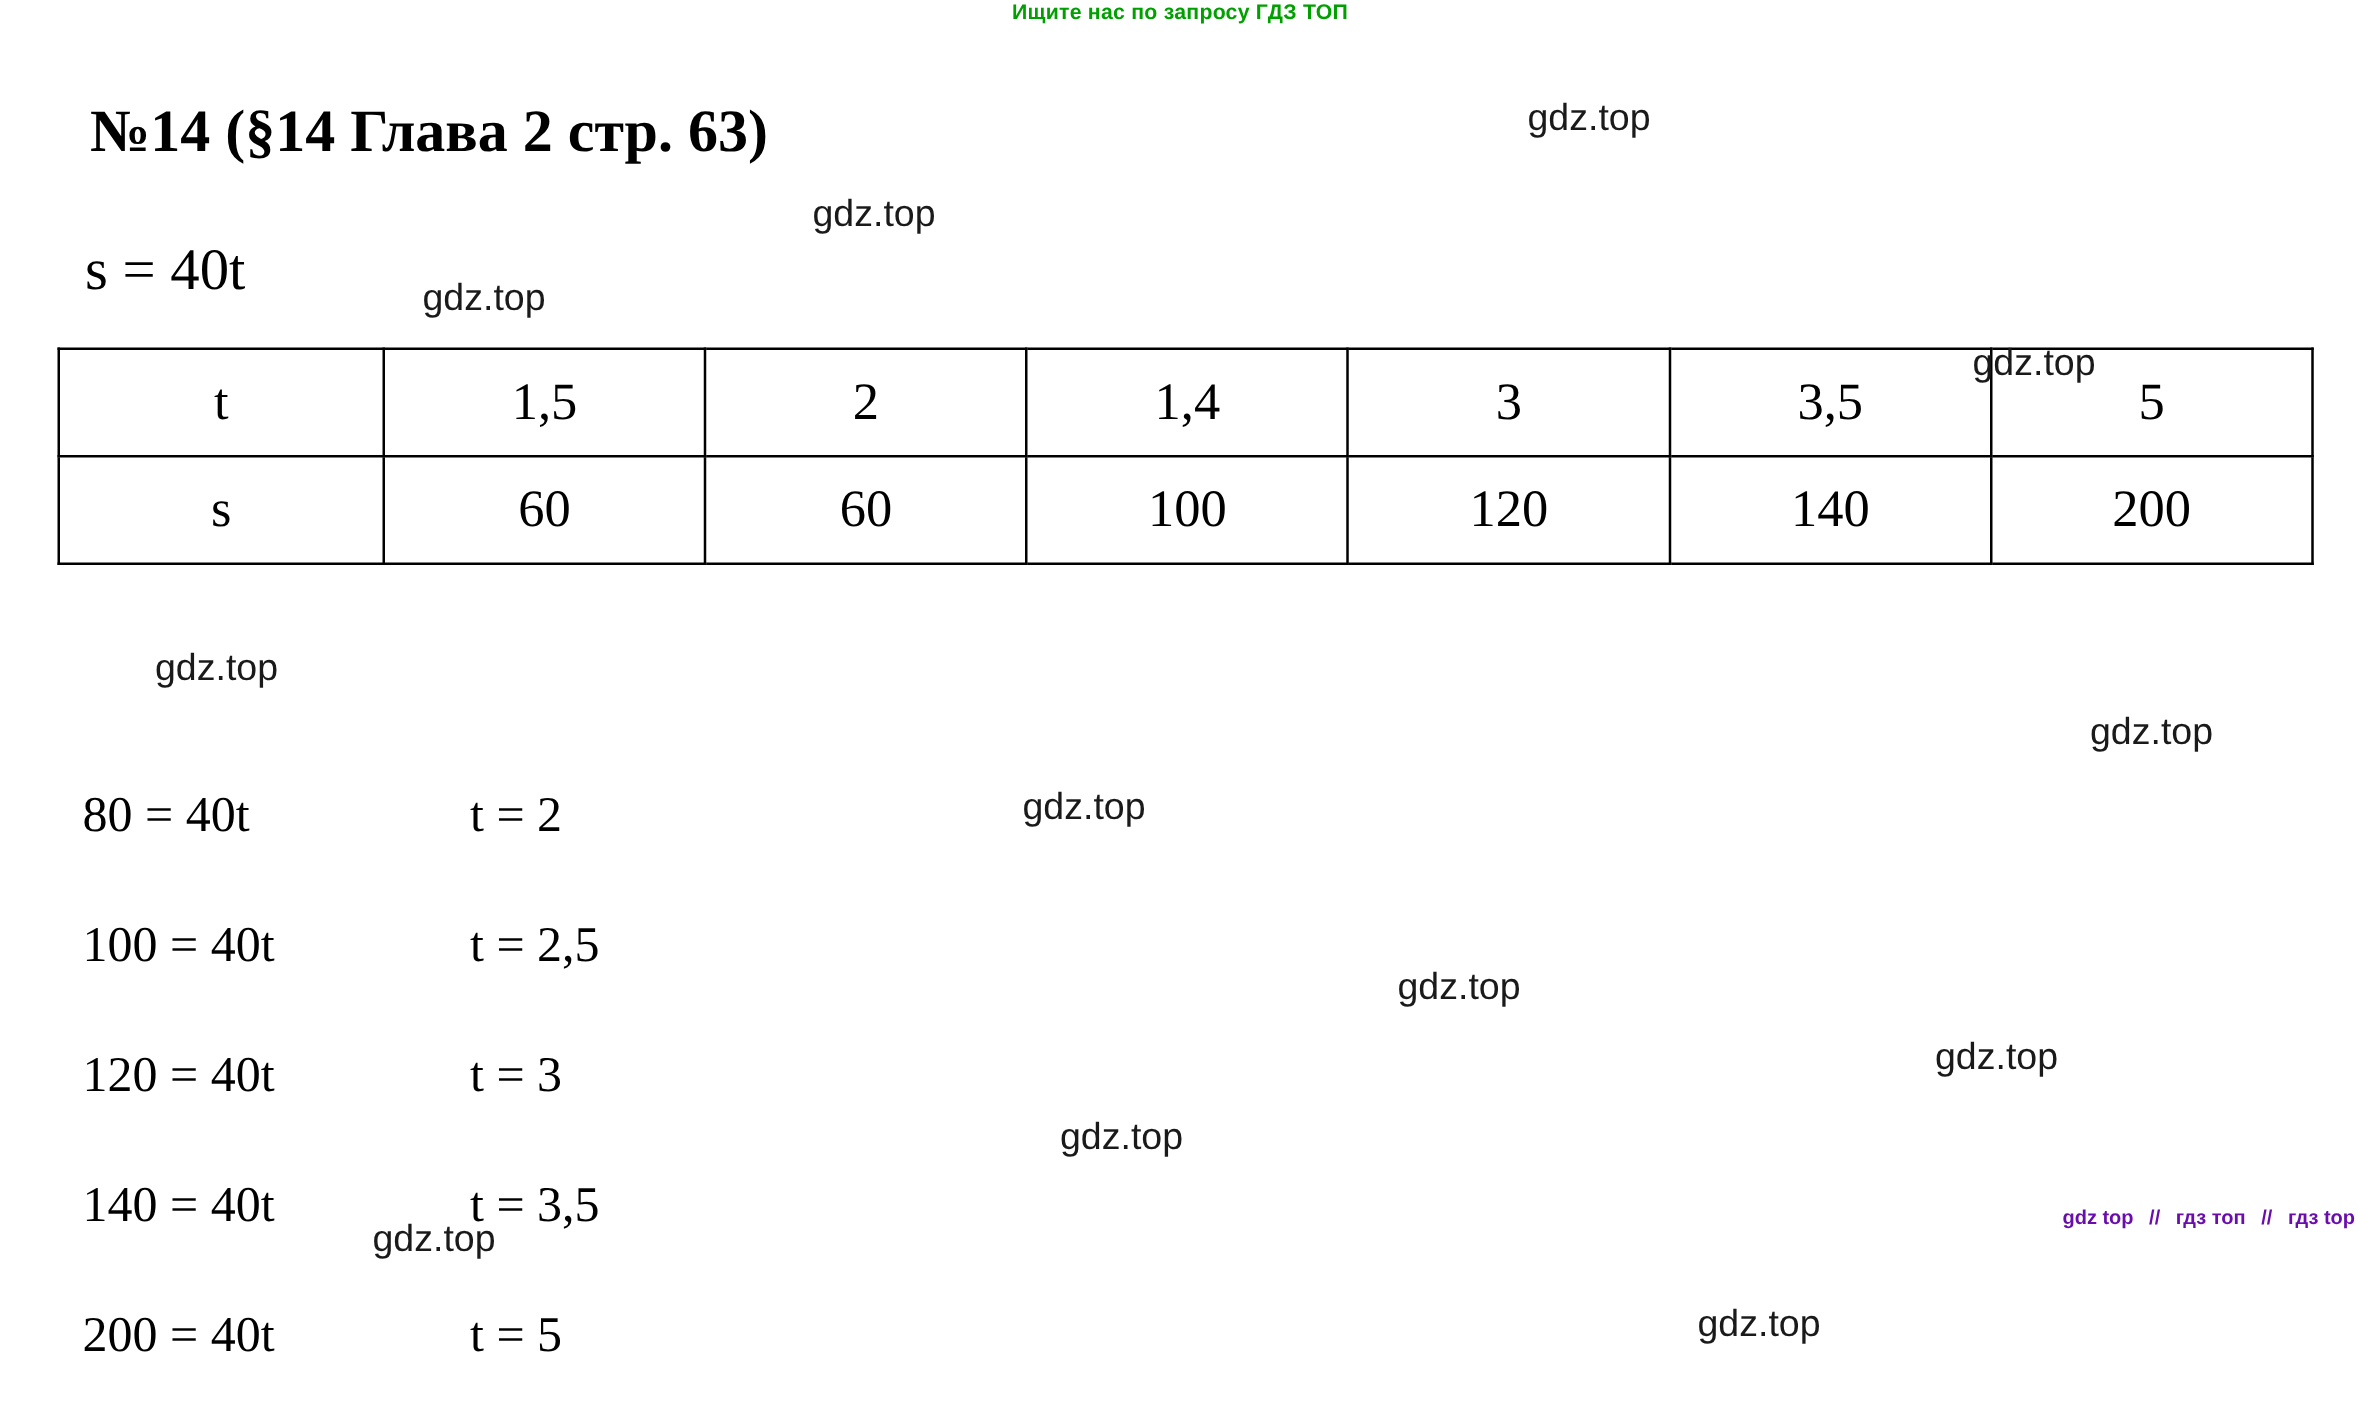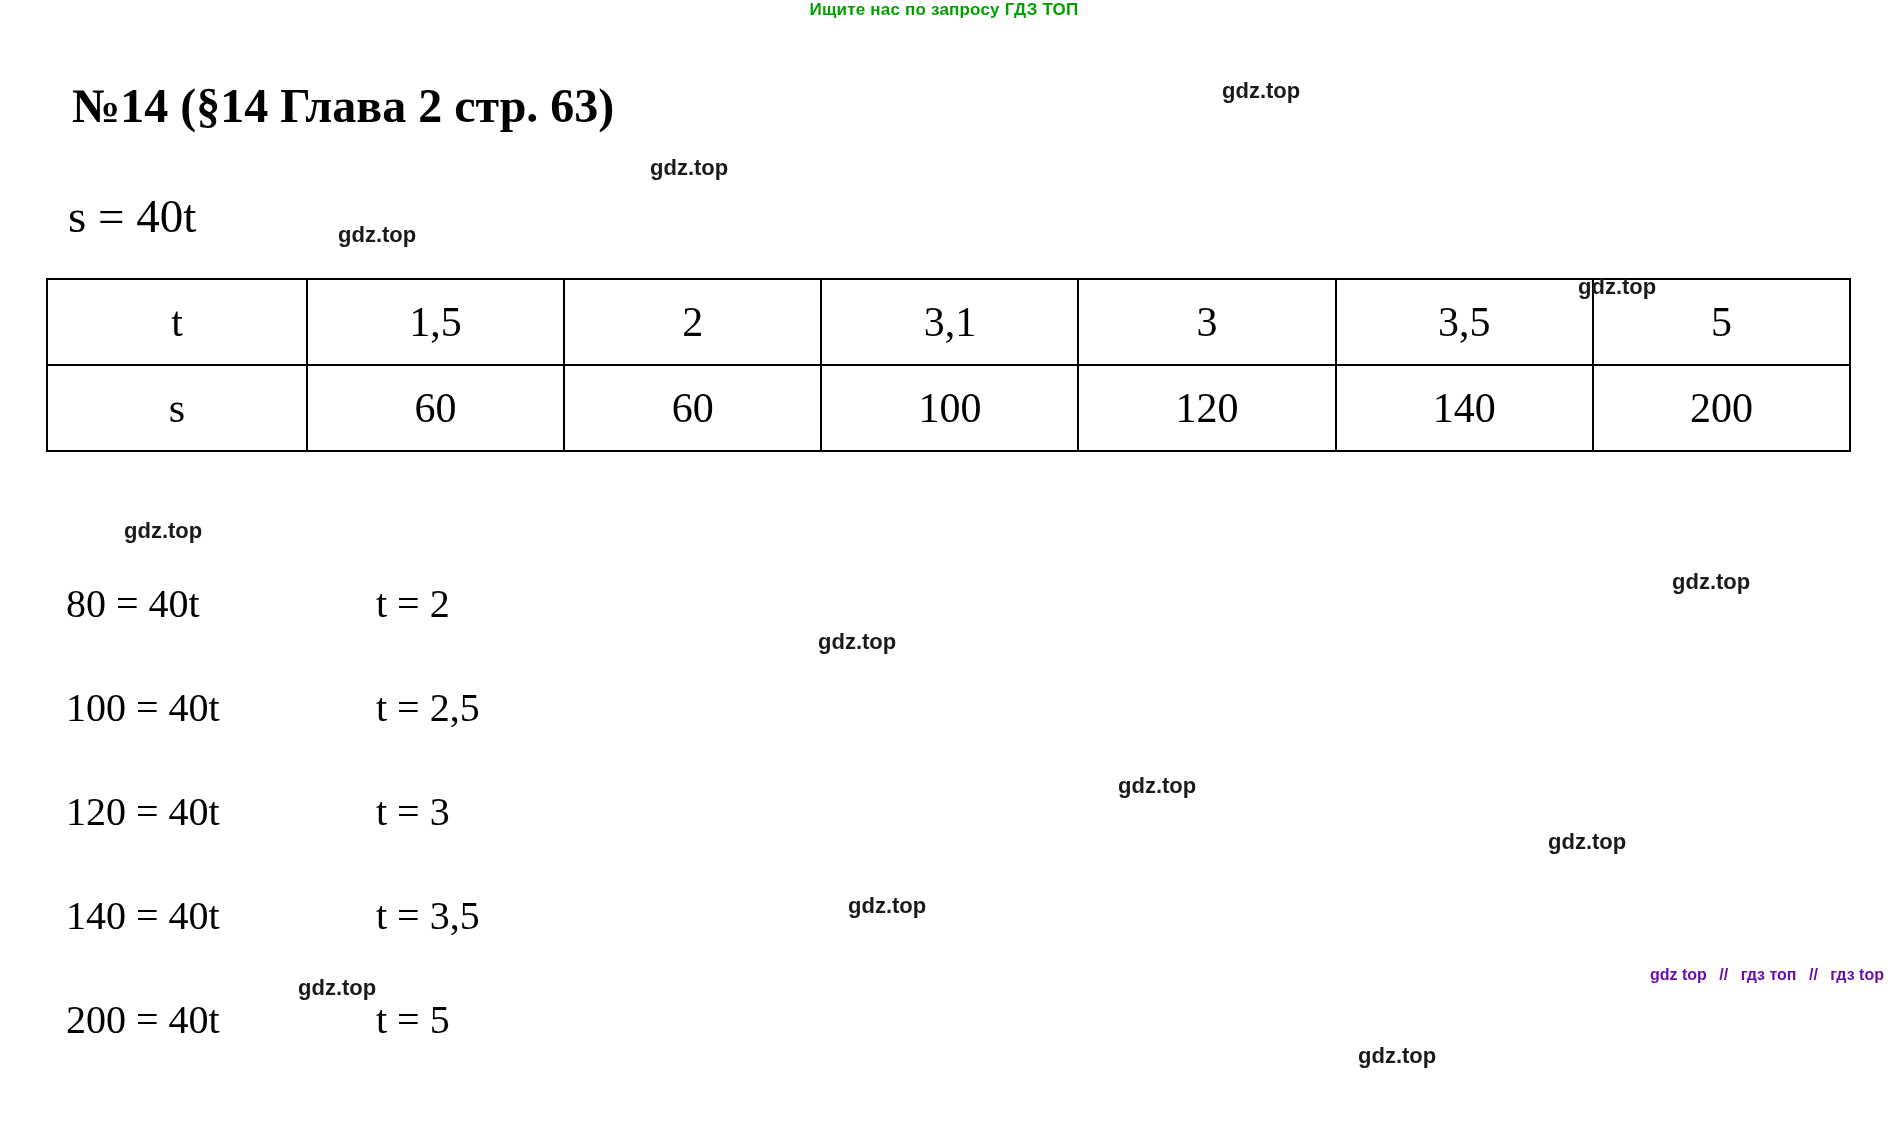--- a/index.html
+++ b/index.html
@@ -92,49 +92,49 @@
   .eq-row {
     height: 104px;
     white-space: nowrap;
   }
   .eq-left {
     display: inline-block;
     width: 310px;
   }
   .eq-right {
     display: inline-block;
+    margin-top: 48px;
   }
 
   .wm {
     position: absolute;
     font-family: "Liberation Sans", sans-serif;
-    font-size: 22px;
+    font-size: 30px;
     color: #1a1a1a;
     white-space: nowrap;
-    font-weight: bold;
   }
 </style>
 </head>
 <body>
 
 <div class="page">
 
   <div class="top-banner">Ищите нас по запросу ГДЗ ТОП</div>
 
   <div class="title">№14 (§14 Глава 2  стр. 63)</div>
 
   <div class="formula">s = 40t</div>
 
   <table class="data-table">
     <tbody>
       <tr>
         <td class="label-col">t</td>
         <td>1,5</td>
         <td>2</td>
-        <td>3,1</td>
+        <td>1,4</td>
         <td>3</td>
         <td>3,5</td>
         <td>5</td>
       </tr>
       <tr>
         <td class="label-col">s</td>
         <td>60</td>
         <td>60</td>
         <td>100</td>
         <td>120</td>

